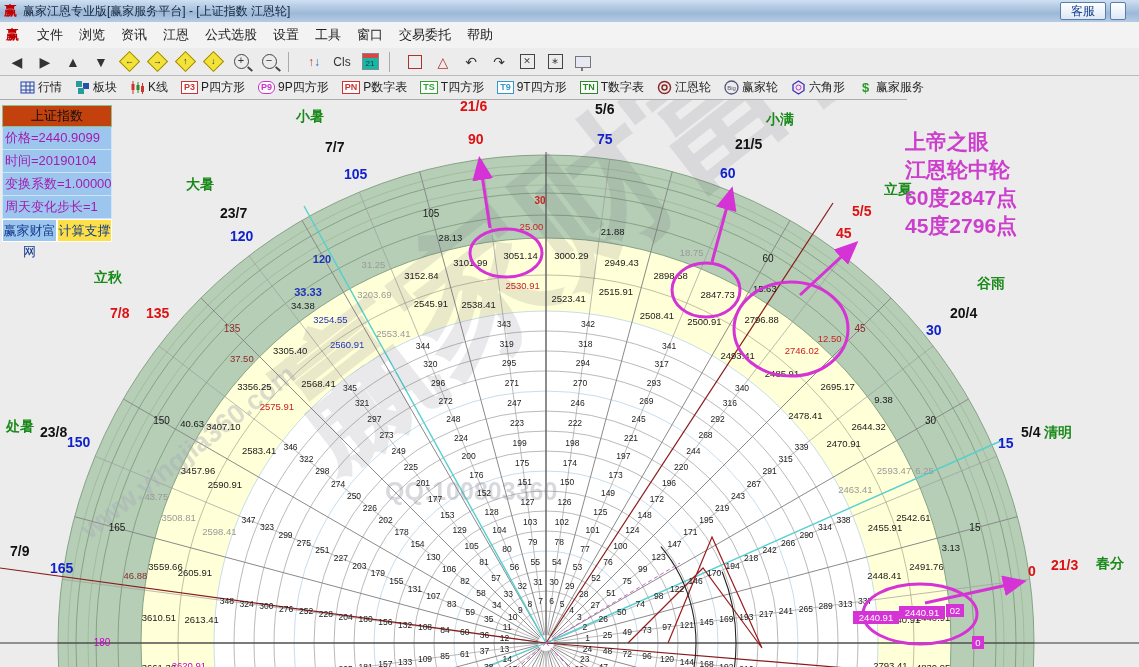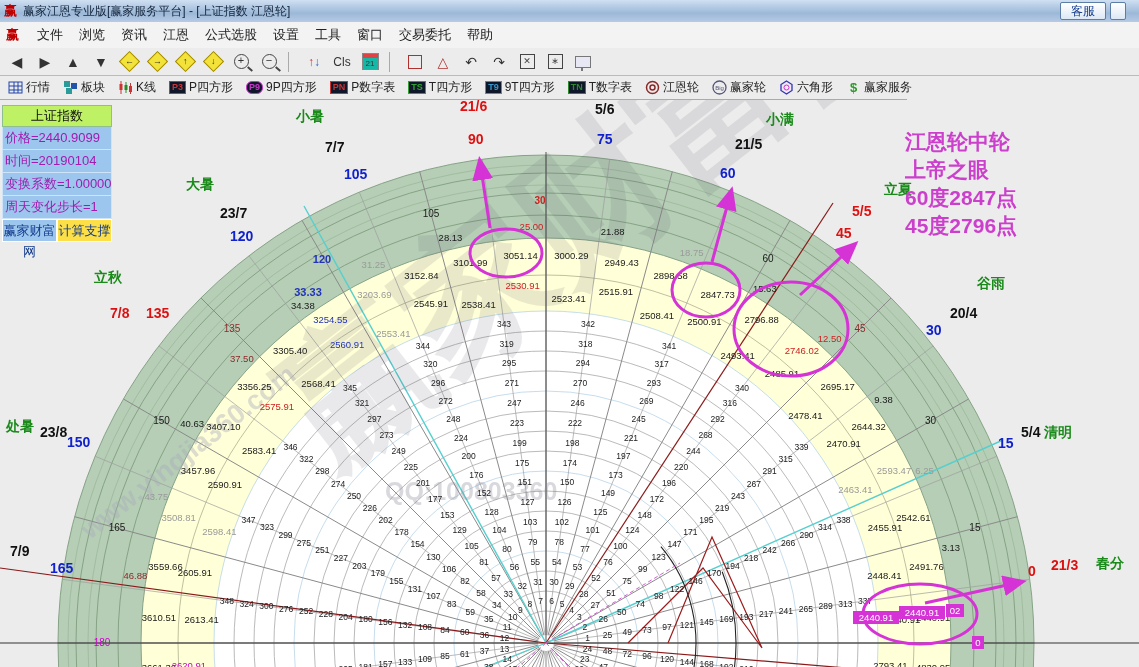--- a/index.html
+++ b/index.html
@@ -29,28 +29,28 @@
   .t1 .cls{font-size:12px;color:#333;}
   .t1 .cal{width:15px;height:15px;border:1px solid #888;background:#14b8a6;font-size:8px;line-height:11px;text-align:center;}
   .t1 .cal i{display:block;height:4px;background:#d44;font-style:normal;}
   .t1 .sqr{width:12px;height:12px;border:1.5px solid #b03030;}
   .t1 .tri{color:#b03030;font-size:14px;}
   .t1 .box{width:13px;height:13px;border:1.5px solid #444;font-size:9px;line-height:13px;text-align:center;color:#444;}
   .t1.sep{width:6px;border-left:1px solid #aaa;height:20px;margin:0 2px;}
   .t1 .scr{width:14px;height:10px;border:1.5px solid #777;background:#e8e8f4;position:relative;}
   .t1 .scr:after{content:"";position:absolute;left:5px;bottom:-4px;width:2px;height:4px;background:#777;}
   .toolbar2{position:absolute;left:0;top:76px;width:907px;height:24px;background:#ececec;
-    border-bottom:1px solid #aaa;display:flex;align-items:center;gap:13px;padding-left:8px;
+    border-bottom:1px solid #aaa;display:flex;align-items:center;gap:13px;padding-left:20px;
     box-sizing:border-box;font-size:12px;color:#222;}
   .t2{display:inline-flex;align-items:center;gap:3px;white-space:nowrap;}
   .t2 .badge{display:inline-block;font-size:9px;font-weight:bold;line-height:11px;padding:0 2px;
-    border:1px solid;background:#0f172a;}
+    border:1px solid;background:#ffffff;}
   .chart{position:absolute;left:0;top:100px;width:1139px;height:567px;background:#ececec;}
   .panel{position:absolute;left:2px;top:5px;width:110px;font-size:13px;z-index:5;}
-  .panel .hdr{background:#bef264;border:1px solid #8fbf8f;text-align:center;color:#111;
+  .panel .hdr{background:#c2410c;border:1px solid #8fbf8f;text-align:center;color:#111;
     height:20px;line-height:20px;}
   .panel .row{background:#9cc6ee;border:1px solid #cfe4f8;border-top:none;color:#a21caf;
     height:22px;line-height:22px;padding-left:2px;white-space:nowrap;overflow:hidden;}
   .panel .btns{display:flex;}
   .panel .btns div{flex:1;height:21px;line-height:21px;text-align:center;border:1px solid #fff;}
   .panel .btn-res{background:#9cc6ee;color:#123a8c;}
   .panel .btn-sup{background:#fde047;color:#123a8c;}
   .anno{position:absolute;left:905px;top:28px;color:#cc3fcc;font-size:21px;font-weight:bold;
     line-height:28px;z-index:6;}
 </style>
@@ -693,18 +693,18 @@
         <div class="row">时间=20190104</div>
         <div class="row">变换系数=1.00000</div>
         <div class="row">周天变化步长=1</div>
       </div>
     <div class="btns">
       <div class="btn-res">赢家财富网</div>
       <div class="btn-sup">计算支撑</div>
     </div>
   </div>
   <div class="anno" id="anno-block">
+      <div>上帝之眼</div>
       <div>江恩轮中轮</div>
-      <div>上帝之眼</div>
       <div>60度2847点</div>
       <div>45度2796点</div>
     </div>
 </div>
 
 </body></html>

